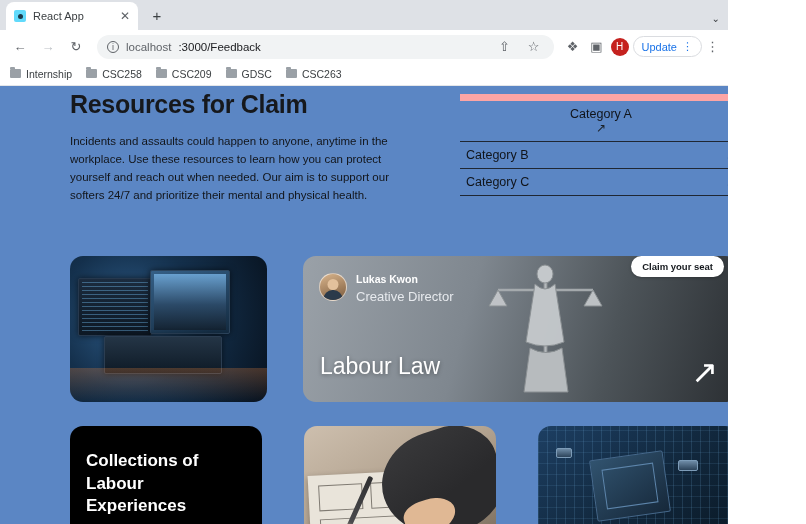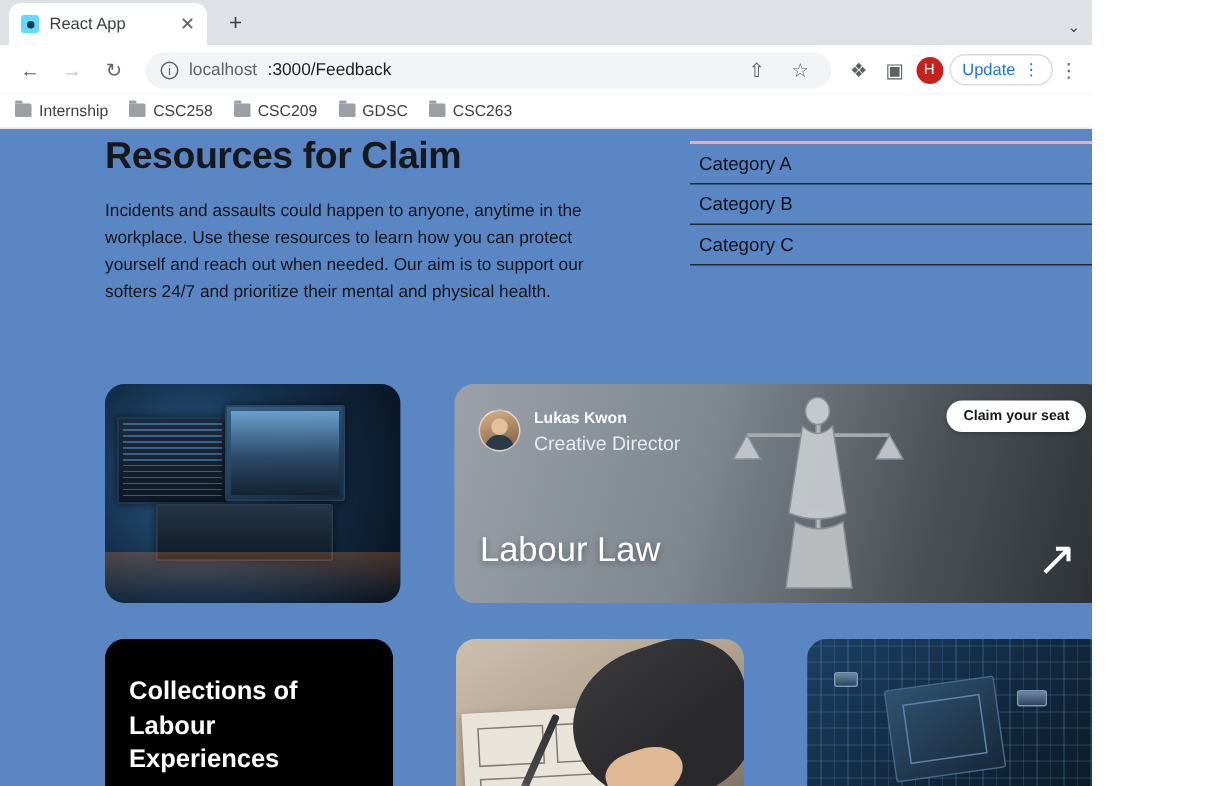--- a/index.html
+++ b/index.html
@@ -113,21 +113,21 @@
   }
   .hero-copy { font-size: 11.5px; line-height: 1.55; color: #12151a; }
 
   .cat-list { width: 278px; margin-left: auto; margin-top: 4px; }
   .cat-item {
     display: flex; align-items: center; justify-content: space-between;
     border-bottom: 1px solid #1f2733;
     padding: 6px 2px 6px 6px;
     font-size: 12.5px; color: #10141a;
   }
-  .cat-item:first-child { border-top: 2px solid #fca5a5; }
+  .cat-item:first-child { border-top: 7px solid #fca5a5; flex-direction: column; }
   .cat-arrow { font-size: 12px; color: #1b2229; }
 
   .cards { margin-top: 52px; }
   .row1 { display: flex; gap: 36px; }
   .card { border-radius: 13px; overflow: hidden; position: relative; }
 
   .card-monitors {
     width: 197px; height: 146px;
     background:
       radial-gradient(circle at 30% 42%, #2f5d8a 0%, #14304c 45%, #07111d 100%),
@@ -192,21 +192,21 @@
     border-radius: 9px 9px 0 0; background: #2b3a4a;
   }
   .law-avatar::before {
     content: ""; position: absolute; left: 50%; top: 18%;
     transform: translateX(-50%); width: 11px; height: 11px;
     border-radius: 50%; background: #e3c19c; z-index: 2;
   }
   .law-name { font-size: 10.5px; font-weight: 700; color: #ffffff; }
   .law-role { font-size: 13px; color: #e7eaee; margin-top: 2px; }
   .claim-btn {
-    position: absolute; right: 14px; top: 11px; z-index: 4;
+    position: absolute; right: 14px; top: 0; z-index: 4;
     background: #ffffff; border-radius: 13px;
     padding: 5px 11px; font-size: 9.5px; font-weight: 700; color: #14181d;
     box-shadow: 0 1px 3px rgba(0,0,0,.25);
   }
   .law-heading {
     position: absolute; left: 17px; bottom: 21px; z-index: 3;
     font-size: 23px; line-height: 1.28; font-weight: 400; color: #ffffff;
     text-shadow: 0 1px 4px rgba(0,0,0,.35);
   }
   .law-arrow {

